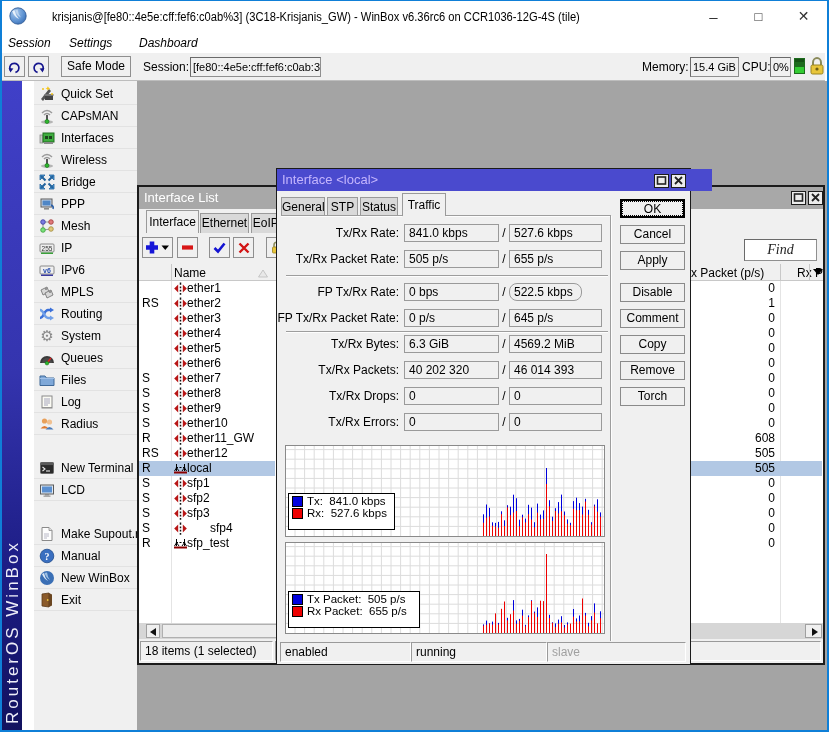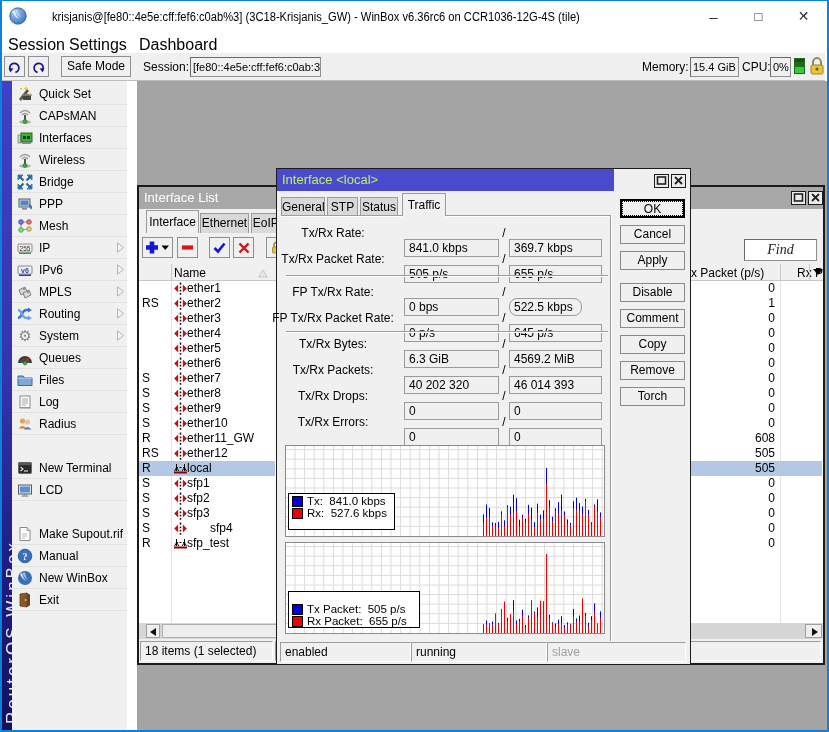--- a/index.html
+++ b/index.html
@@ -7,48 +7,48 @@
 body { font-family:"Liberation Sans", sans-serif; font-size:12px; color:#000; }
 #app { position:absolute; left:0; top:0; width:829px; height:732px; background:#fff; border-top:1px solid #0f7fd7; }
 .edge { position:absolute; background:#0f7fd7; z-index:90; }
 .abs { position:absolute; }
 
 #titlebar { position:absolute; left:0; top:0; width:825px; height:31px; background:#fff; }
 #caption { position:absolute; left:52px; top:9px; font-size:12px; color:#000; white-space:nowrap; transform:scaleX(0.93); transform-origin:0 50%; }
 .wbtn { position:absolute; top:0; width:45px; height:31px; text-align:center; line-height:31px; font-size:14px; color:#333; }
 
 #menubar { position:absolute; left:0; top:31px; width:825px; height:21px; background:#fff; }
-#menubar span { position:absolute; top:4px; font-size:16px; }
+#menubar span { position:absolute; top:4px; font-size:12px;font-style:italic; }
 
 #toolbar { position:absolute; left:0; top:52px; width:825px; height:28px; background:#f0f0f0; border-bottom:1px solid #bdbdbd; }
 .tbtn { position:absolute; top:3px; height:21px; background:#f0f0f0; border:1px solid #8f8f8f; text-align:center; }
 .sunken { background:#fff; border:1px solid #8f8f8f; border-top-color:#6a6a6a; border-left-color:#6a6a6a; white-space:nowrap; overflow:hidden; font-size:11px; }
 
 #strip { position:absolute; left:0; top:80px; width:22px; height:649px; background:linear-gradient(180deg,#4040c8 0%,#3434ae 45%,#1d1d85 75%,#12125f 100%); }
 #vtext { position:absolute; left:3px; top:643px; transform:rotate(-90deg); transform-origin:0 0; color:#eeeef8; font-size:17px; white-space:nowrap; letter-spacing:3px; }
-#sidemenu { position:absolute; left:12px; top:80px; width:115px; height:649px; background:#f0f0f0; }
+#sidemenu { position:absolute; left:34px; top:80px; width:115px; height:649px; background:#f0f0f0; }
 .mi { position:absolute; left:0; width:115px; height:22px; border-bottom:1px solid #e2e2e2; }
 .mi .ic { position:absolute; left:5px; top:3px; width:16px; height:16px; }
 .mi .tx { position:absolute; left:27px; top:4px; font-size:12px; white-space:nowrap; }
 .mi .sub { position:absolute; right:2px; top:5px; width:9px; height:11px; }
 
 #mdi { position:absolute; left:137px; top:80px; width:692px; height:649px; background:#a4a4a4; }
 
 .ttlbtn { position:absolute; width:15px; height:14px; background:#ececec; border:1px solid #1c1c1c; }
 .tabA { position:absolute; background:#f0f0f0; border:1px solid #9a9a9a; border-bottom:none; text-align:center; font-size:12px; z-index:3; }
 .tabI { position:absolute; background:#d9d9d9; border:1px solid #9a9a9a; border-bottom:none; text-align:center; font-size:12px; }
 
 #iflist { position:absolute; left:137px; top:184px; width:688px; height:480px; background:#f0f0f0; border:2px solid #1b1b1b; }
 #iflist .ttl { position:absolute; left:0; top:0; width:684px; height:22px; background:#a8a8a8; color:#fff; font-size:13px; line-height:22px; padding-left:5px; }
 .cell { position:absolute; font-size:12px; white-space:nowrap; }
 
 #dlg { position:absolute; left:276px; top:167px; width:415px; height:497px; background:#f0f0f0; border:1px solid #1b1b1b; }
-#dlg .ttl { position:absolute; left:0; top:0; width:337px; height:22px; background:#4a4ace; color:#bef264; font-size:13px; line-height:22px; padding-left:5px; }
-.flbl { position:absolute; width:132px; text-align:center; font-size:12px; left:-10px; white-space:nowrap; }
-.fbox { position:absolute; height:18px; border:1px solid #9a9a9a; background:#f0f0f0; font-size:12px; line-height:16px; padding-left:4px; white-space:nowrap;margin-top:15px; }
+#dlg .ttl { position:absolute; left:0; top:0; width:435px; height:22px; background:#4a4ace; color:#c4b5fd; font-size:13px; line-height:22px; padding-left:5px; }
+.flbl { position:absolute; width:132px; text-align:right; font-size:12px; left:-10px; white-space:nowrap; }
+.fbox { position:absolute; height:18px; border:1px solid #9a9a9a; background:#f0f0f0; font-size:12px; line-height:16px; padding-left:4px; white-space:nowrap; }
 .fslash { position:absolute; width:10px; text-align:center; font-size:12px; }
 .dbtn { position:absolute; left:343px; width:65px; height:19px; background:#f0f0f0; border:1px solid #8a8a8a; text-align:center; line-height:17px; font-size:12px; }
 .etchH { position:absolute; height:2px; border-top:1px solid #9d9d9d; border-bottom:1px solid #fdfdfd; }
 .etchV { position:absolute; width:2px; border-left:1px solid #9d9d9d; border-right:1px solid #fdfdfd; }
 .gbox { position:absolute; left:8px; width:320px; height:92px; border:1px solid #8a8a8a; background:#fff; }
 .legend { position:absolute; background:#fff; border:1px solid #000; font-size:11.5px; white-space:nowrap; overflow:hidden; }
 .lsq { display:inline-block; width:11px; height:11px; margin:0 4px 0 3px; vertical-align:-2px; border:1px solid #000; }
 .sbar { position:absolute; height:20px; border:1px solid #9a9a9a; border-bottom-color:#fff; border-right-color:#fff; font-size:12px; line-height:18px; padding-left:4px; }
 </style>
 </head>
@@ -618,21 +618,21 @@
 <div class="tabA" style="left:125px;top:24px;width:44px;height:23px;line-height:22px;">Traffic</div>
 <div class="tabI" style="left:4px;top:28px;width:44px;height:19px;line-height:18px;">General</div>
 <div class="tabI" style="left:50px;top:28px;width:31px;height:19px;line-height:18px;">STP</div>
 <div class="tabI" style="left:83px;top:28px;width:38px;height:19px;line-height:18px;">Status</div>
 <div class="etchH" style="left:4px;top:46px;width:121px;"></div>
 <div class="etchH" style="left:169px;top:46px;width:165px;"></div>
 <div class="etchV" style="left:333px;top:47px;height:425px;"></div>
 <div class="flbl" style="top:57px;">Tx/Rx Rate:</div>
       <div class="fbox" style="left:127px;top:55px;width:95px;">841.0 kbps</div>
       <div class="fslash" style="left:222px;top:57px;">/</div>
-      <div class="fbox" style="left:232px;top:55px;width:93px;">369.7 kbps</div>
+      <div class="fbox" style="left:232px;top:55px;width:93px;">527.6 kbps</div>
       <div class="flbl" style="top:83px;">Tx/Rx Packet Rate:</div>
       <div class="fbox" style="left:127px;top:81px;width:95px;">505 p/s</div>
       <div class="fslash" style="left:222px;top:83px;">/</div>
       <div class="fbox" style="left:232px;top:81px;width:93px;">655 p/s</div>
       <div class="flbl" style="top:116px;">FP Tx/Rx Rate:</div>
       <div class="fbox" style="left:127px;top:114px;width:95px;">0 bps</div>
       <div class="fslash" style="left:222px;top:116px;">/</div>
       <div class="fbox" style="left:232px;top:114px;width:73px;border-radius:8px;">522.5 kbps</div>
       <div class="flbl" style="top:142px;">FP Tx/Rx Packet Rate:</div>
       <div class="fbox" style="left:127px;top:140px;width:95px;">0 p/s</div>
@@ -676,21 +676,21 @@
           <rect width="100%" height="100%" fill="#fff"></rect>
           <path d="M9.0,0 V90 M18.6,0 V90 M28.2,0 V90 M37.8,0 V90 M47.4,0 V90 M57.0,0 V90 M66.6,0 V90 M76.2,0 V90 M85.8,0 V90 M95.4,0 V90 M105.0,0 V90 M114.6,0 V90 M124.2,0 V90 M133.8,0 V90 M143.4,0 V90 M153.0,0 V90 M162.6,0 V90 M172.2,0 V90 M181.8,0 V90 M191.4,0 V90 M201.0,0 V90 M210.6,0 V90 M220.2,0 V90 M229.8,0 V90 M239.4,0 V90 M249.0,0 V90 M258.6,0 V90 M268.2,0 V90 M277.8,0 V90 M287.4,0 V90 M297.0,0 V90 M306.6,0 V90 M316.2,0 V90 M0,80.4 H318 M0,70.8 H318 M0,61.2 H318 M0,51.6 H318 M0,42.0 H318 M0,32.4 H318 M0,22.8 H318 M0,13.2 H318 M0,3.6 H318" stroke="#dcdcdc" stroke-width="1" fill="none"></path>
           <path d="M197.5,90 V81.4 M200.5,90 V77.6 M203.5,90 V80.5 M206.5,90 V78.6 M209.5,90 V71.8 M212.5,90 V79.9 M215.5,90 V67.7 M218.5,90 V60.7 M221.5,90 V74.8 M224.5,90 V72.7 M227.5,90 V57.1 M230.5,90 V77.4 M233.5,90 V75.9 M236.5,90 V66.7 M239.5,90 V81.9 M242.5,90 V72.4 M245.5,90 V57.2 M248.5,90 V68.6 M251.5,90 V64.4 M254.5,90 V58.6 M257.5,90 V59.3 M260.5,90 V28.0 M263.5,90 V71.8 M266.5,90 V79.3 M269.5,90 V80.4 M272.5,90 V76.6 M275.5,90 V73.2 M278.5,90 V82.0 M281.5,90 V79.4 M284.5,90 V81.3 M287.5,90 V66.0 M290.5,90 V75.4 M293.5,90 V72.5 M296.5,90 V59.9 M299.5,90 V69.9 M302.5,90 V79.8 M305.5,90 V73.1 M308.5,90 V60.4 M311.5,90 V81.4 M314.5,90 V68.3" stroke="#0000dd" stroke-width="1" fill="none"></path>
           <path d="M197.5,90 V82.7 M200.5,90 V81.8 M203.5,90 V80.3 M206.5,90 V81.6 M209.5,90 V70.4 M212.5,90 V81.4 M215.5,90 V65.8 M218.5,90 V58.5 M221.5,90 V77.4 M224.5,90 V71.2 M227.5,90 V67.5 M230.5,90 V80.8 M233.5,90 V77.8 M236.5,90 V72.6 M239.5,90 V83.3 M242.5,90 V74.0 M245.5,90 V57.9 M248.5,90 V69.9 M251.5,90 V73.9 M254.5,90 V57.7 M257.5,90 V58.1 M260.5,90 V11.0 M263.5,90 V75.1 M266.5,90 V79.9 M269.5,90 V83.9 M272.5,90 V80.7 M275.5,90 V79.4 M278.5,90 V84.5 M281.5,90 V81.5 M284.5,90 V80.6 M287.5,90 V73.7 M290.5,90 V78.5 M293.5,90 V78.3 M296.5,90 V55.5 M299.5,90 V72.6 M302.5,90 V83.3 M305.5,90 V77.4 M308.5,90 V69.6 M311.5,90 V80.3 M314.5,90 V75.2" stroke="#ee0000" stroke-width="1" fill="none"></path>
         </svg></div>
 <div class="legend" style="left:11px;top:324px;width:107px;height:37px;">
   <div style="margin-top:1px;"><span class="lsq" style="background:#0000dd;"></span>Tx: &nbsp;841.0 kbps</div>
   <div><span class="lsq" style="background:#ee0000;"></span>Rx: &nbsp;527.6 kbps</div>
 </div>
 <div class="legend" style="left:11px;top:422px;width:132px;height:37px;">
-  <div style="margin-top:11px;"><span class="lsq" style="background:#0000dd;"></span>Tx Packet: &nbsp;505 p/s</div>
+  <div style="margin-top:1px;"><span class="lsq" style="background:#0000dd;"></span>Tx Packet: &nbsp;505 p/s</div>
   <div><span class="lsq" style="background:#ee0000;"></span>Rx Packet: &nbsp;655 p/s</div>
 </div>
 <div class="sbar" style="left:3px;top:473px;width:131px;">enabled</div>
 <div class="sbar" style="left:134px;top:473px;width:136px;">running</div>
 <div class="sbar" style="left:270px;top:473px;width:139px;color:#a0a0a0;">slave</div>
 </div>
   <div class="edge" style="left:0;top:0;width:2px;height:732px;"></div>
   <div class="edge" style="left:827px;top:0;width:2px;height:732px;"></div>
   <div class="edge" style="left:0;top:729px;width:829px;height:3px;"></div>
 </div>

